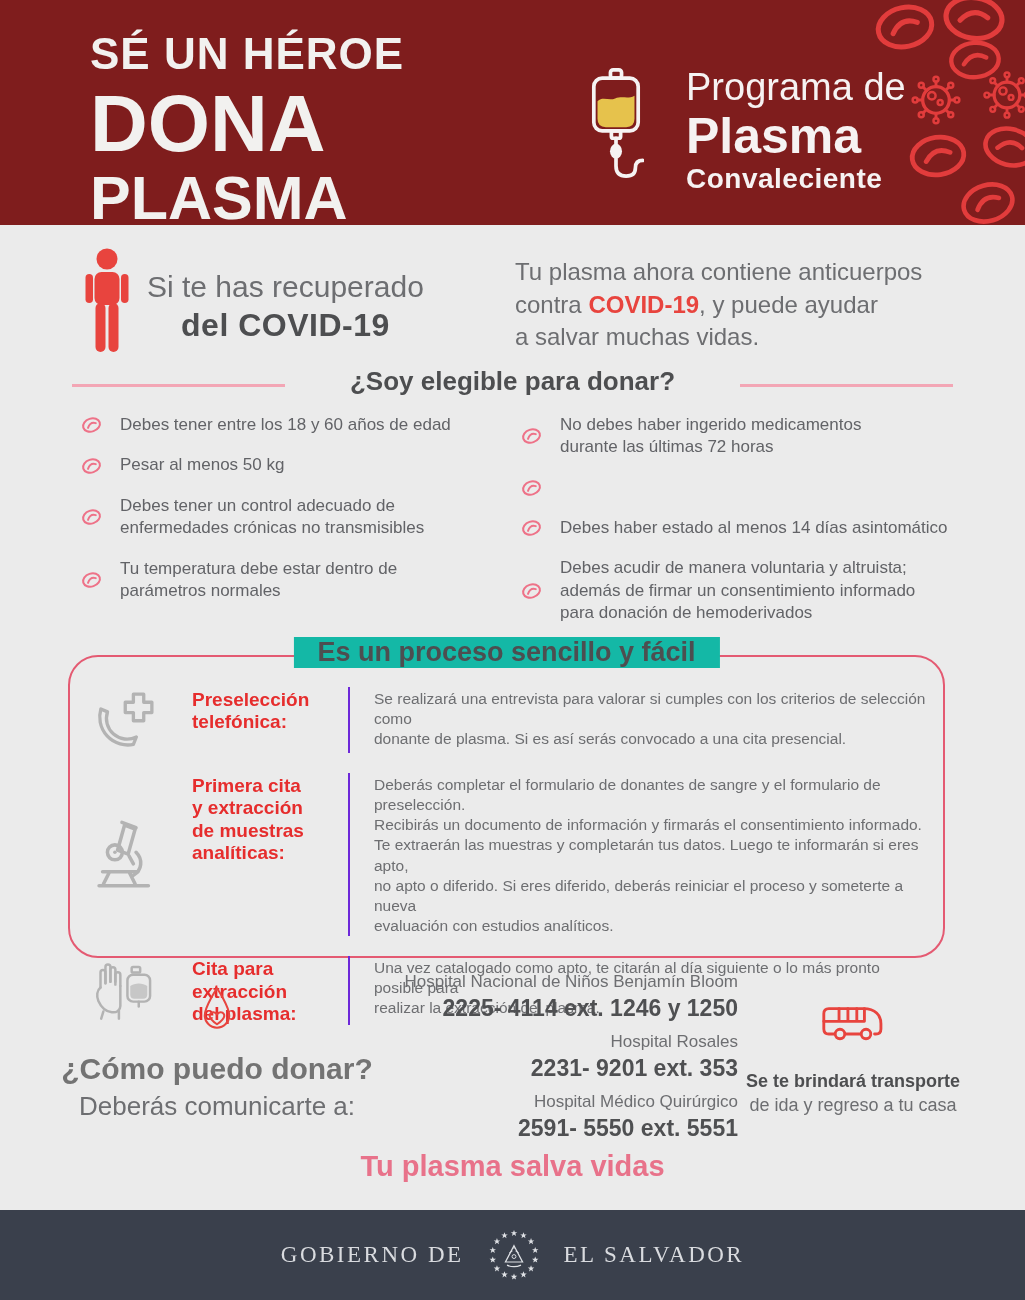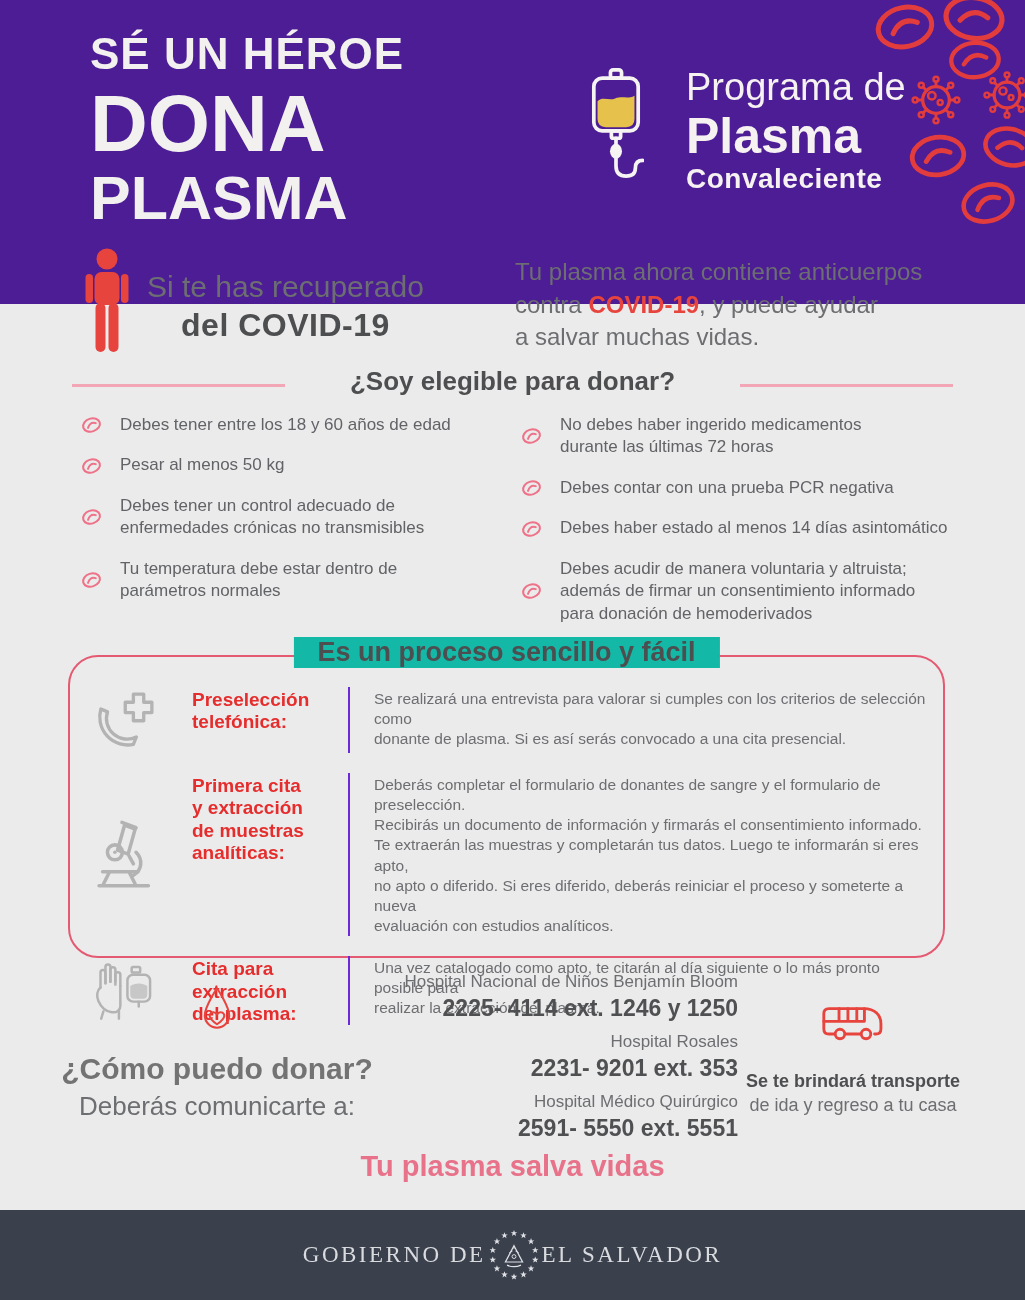--- a/index.html
+++ b/index.html
@@ -1,20 +1,20 @@
 <!DOCTYPE html>
 <html><head>
 <meta charset="utf-8">
 <style>
   html,body{margin:0;padding:0;background:#c7c9cc;}
   .poster{position:relative;width:1025px;height:1300px;margin:0 auto;background:#ebebeb;
           overflow:hidden;font-family:"Liberation Sans",sans-serif;}
 
   
-  .hero{position:absolute;left:0;top:0;width:100%;height:304px;background:#4c1d95;overflow:hidden;}
+  .hero{position:absolute;left:0;top:0;width:100%;height:225px;background:#7f1d1d;overflow:hidden;}
   .hero-title{position:absolute;left:90px;top:32px;color:#f2f1ef;font-weight:800;line-height:1;}
   .t1{font-size:44px;letter-spacing:1px;}
   .t2{font-size:80px;margin-top:8px;}
   .t3{font-size:61px;margin-top:4px;}
   .program{position:absolute;left:588px;top:68px;display:flex;align-items:flex-start;}
   .bag{width:56px;height:122px;}
   .program-text{margin-left:42px;color:#f6f2f2;}
   .p1{font-size:38px;font-weight:400;line-height:1.05;}
   .p2{font-size:50px;font-weight:800;line-height:1;margin-top:3px;}
   .p3{font-size:28px;font-weight:800;line-height:1;margin-top:4px;letter-spacing:.5px;}
@@ -66,21 +66,21 @@
   .hosp-phone{font-size:23px;font-weight:800;color:#4f5052;margin:3px 0 10px;}
   .transport{position:absolute;left:738px;top:1002px;width:230px;text-align:center;}
   .bus{width:66px;height:45px;color:#e8443e;}
   .trans-b{font-size:18px;font-weight:800;color:#4d4e50;margin-top:20px;}
   .trans-l{font-size:18px;color:#6d6e71;margin-top:3px;}
 
   
   .tagline{position:absolute;top:1150px;left:0;width:100%;text-align:center;
            font-size:29px;font-weight:800;color:#e8728a;}
   .footer{position:absolute;left:0;top:1210px;width:100%;height:90px;background:#3a404c;
-          display:flex;align-items:center;justify-content:center;color:#d9dbdf;}
+          display:flex;align-items:center;justify-content:center;gap:22px;color:#d9dbdf;}
   .gov{font-family:"Liberation Serif",serif;font-size:23px;letter-spacing:2.5px;}
   .coa{width:56px;height:56px;color:#dfe1e5;}
   .defs-hidden{position:absolute;width:0;height:0;overflow:hidden;}
 </style>
 </head>
 <body>
 
 <svg class="defs-hidden" aria-hidden="true">
   <defs>
     <g id="cell">
@@ -215,21 +215,20 @@
       <svg class="bullet" viewBox="0 0 26 26">
           <use href="#bullet-cell"></use>
         </svg>
       <span class="elig-text">No debes haber ingerido medicamentos
 durante las últimas 72 horas</span>
     </li>
     <li class="elig-item">
       <svg class="bullet" viewBox="0 0 26 26">
           <use href="#bullet-cell"></use>
         </svg>
-      <span class="elig-text">Debes contar con una prueba PCR negativa</span>
     </li>
     <li class="elig-item">
       <svg class="bullet" viewBox="0 0 26 26">
           <use href="#bullet-cell"></use>
         </svg>
       <span class="elig-text">Debes haber estado al menos 14 días asintomático</span>
     </li>
     <li class="elig-item">
       <svg class="bullet" viewBox="0 0 26 26">
           <use href="#bullet-cell"></use>

